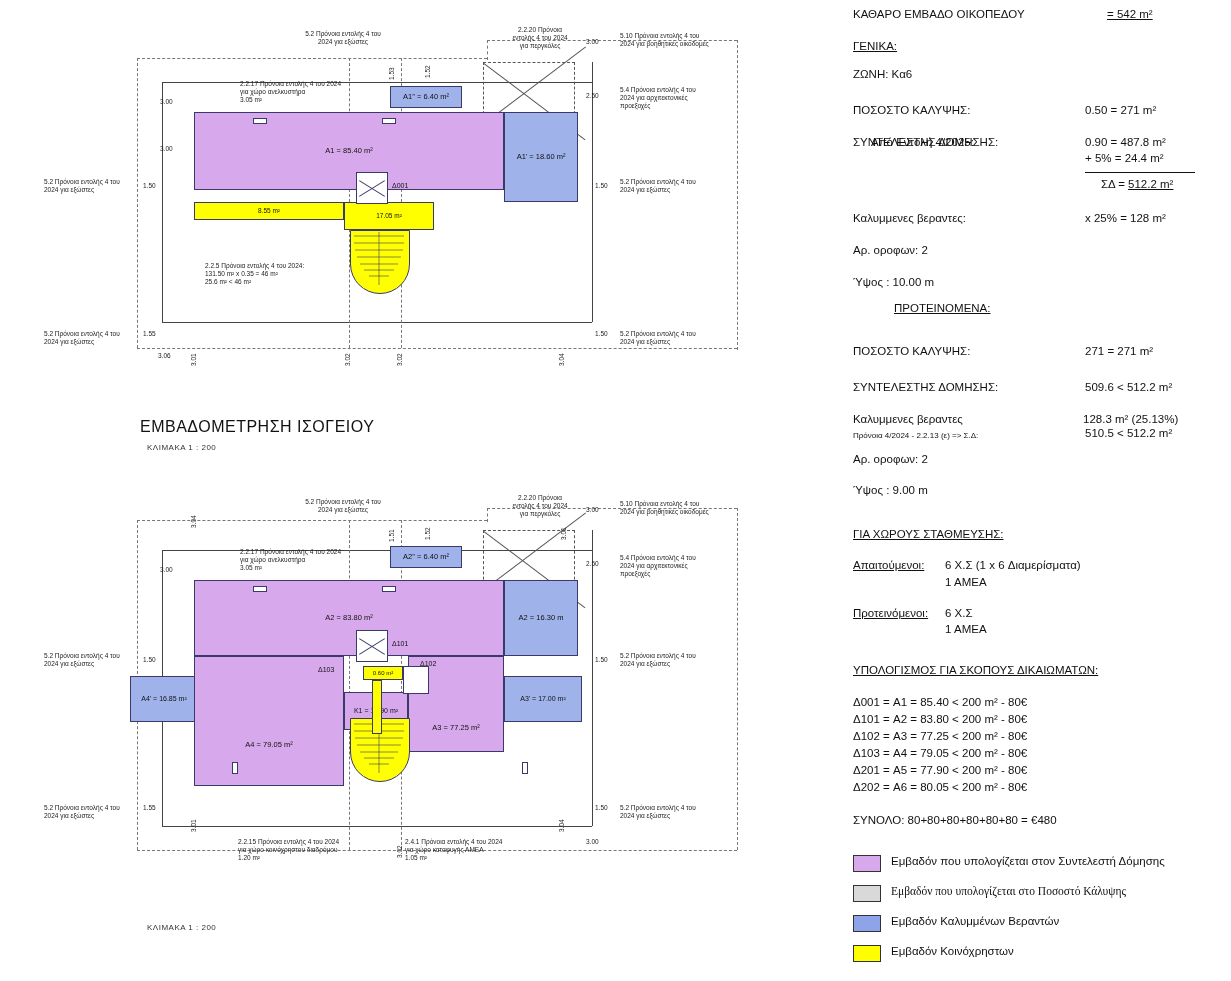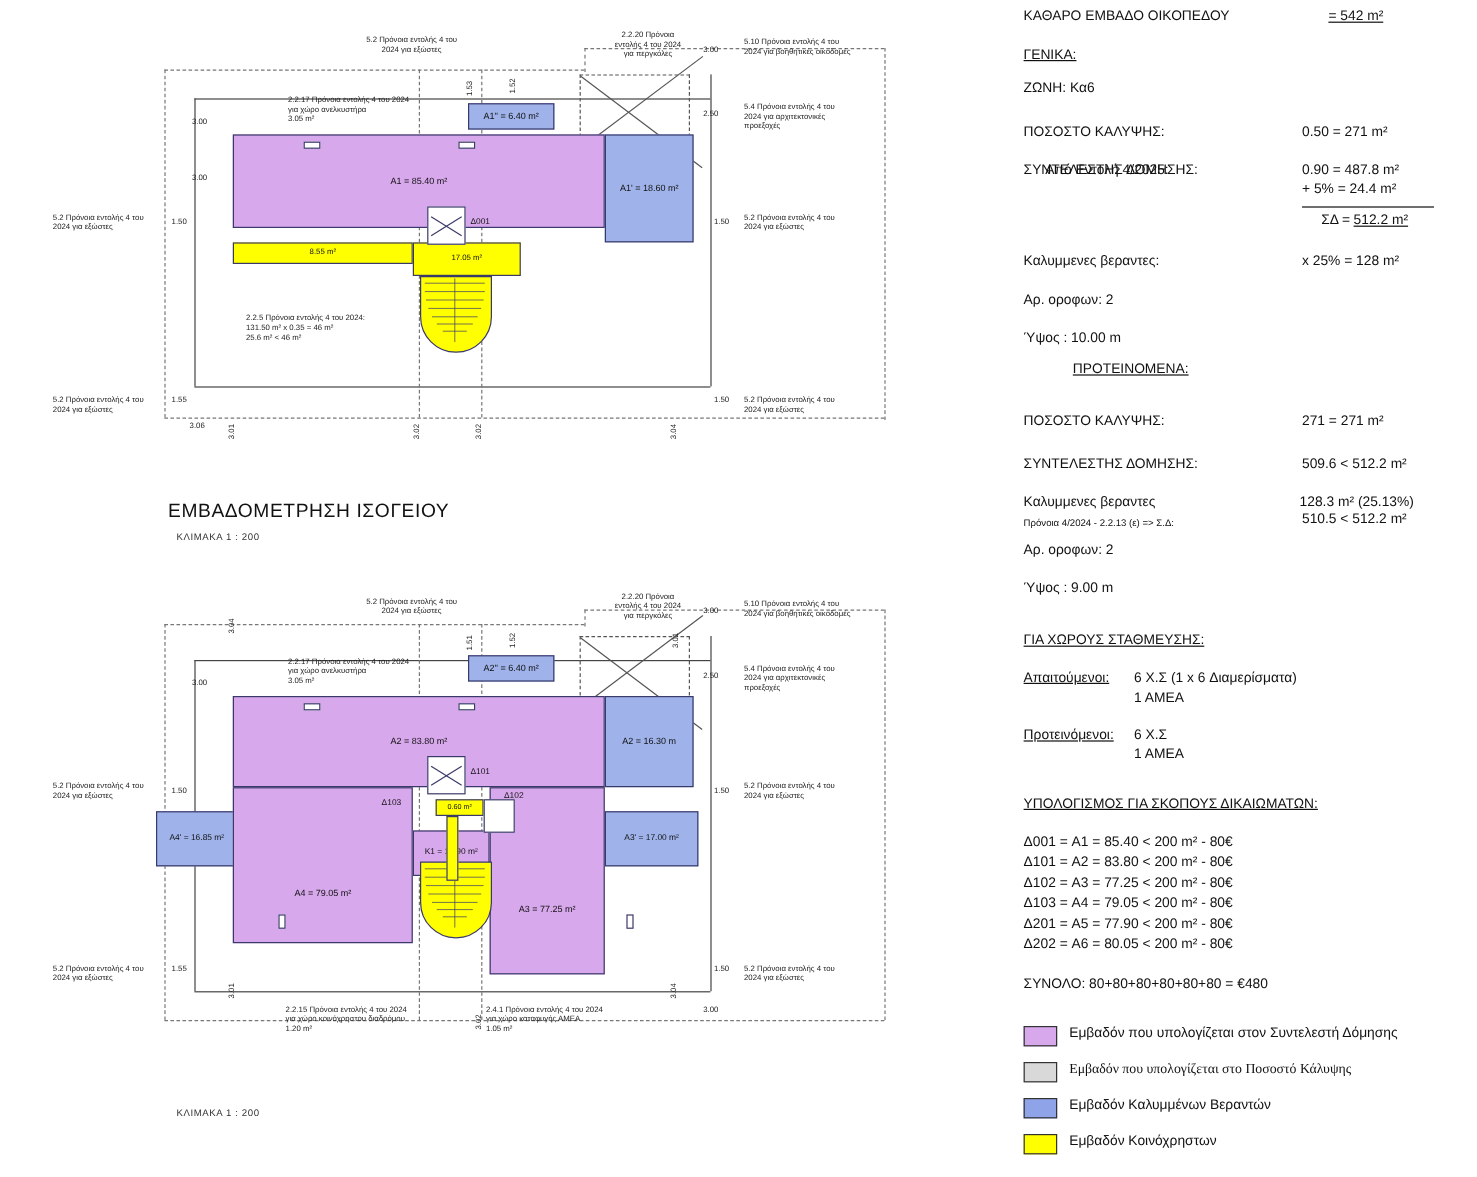--- a/index.html
+++ b/index.html
@@ -203,21 +203,21 @@
       <div class="area blue" style="left:130px;top:196px;width:68px;height:46px;font-size:7px;">
         <span>A4' = 16.85 m²</span>
       </div>
       <div class="area blue" style="left:504px;top:196px;width:78px;height:46px;font-size:7px;">
         <span>A3' = 17.00 m²</span>
       </div>
 
       <div class="area purple" style="left:194px;top:176px;width:150px;height:130px;">
         <span style="position:relative;top:24px;">A4 = 79.05 m²</span>
       </div>
-      <div class="area purple" style="left:408px;top:176px;width:96px;height:156px;">
+      <div class="area purple" style="left:408px;top:176px;width:96px;height:96px;">
         <span style="position:relative;top:24px;">A3 = 77.25 m²</span>
       </div>
       <div class="area purple" style="left:344px;top:212px;width:64px;height:38px;font-size:7px;">
         <span>K1 = 12.90 m²</span>
       </div>
       <div class="area yellow" style="left:363px;top:186px;width:40px;height:14px;font-size:6px;">
         <span>0.60 m²</span>
       </div>
 
       <div class="stair-round" style="left:350px;top:238px;width:58px;height:62px;"></div>

